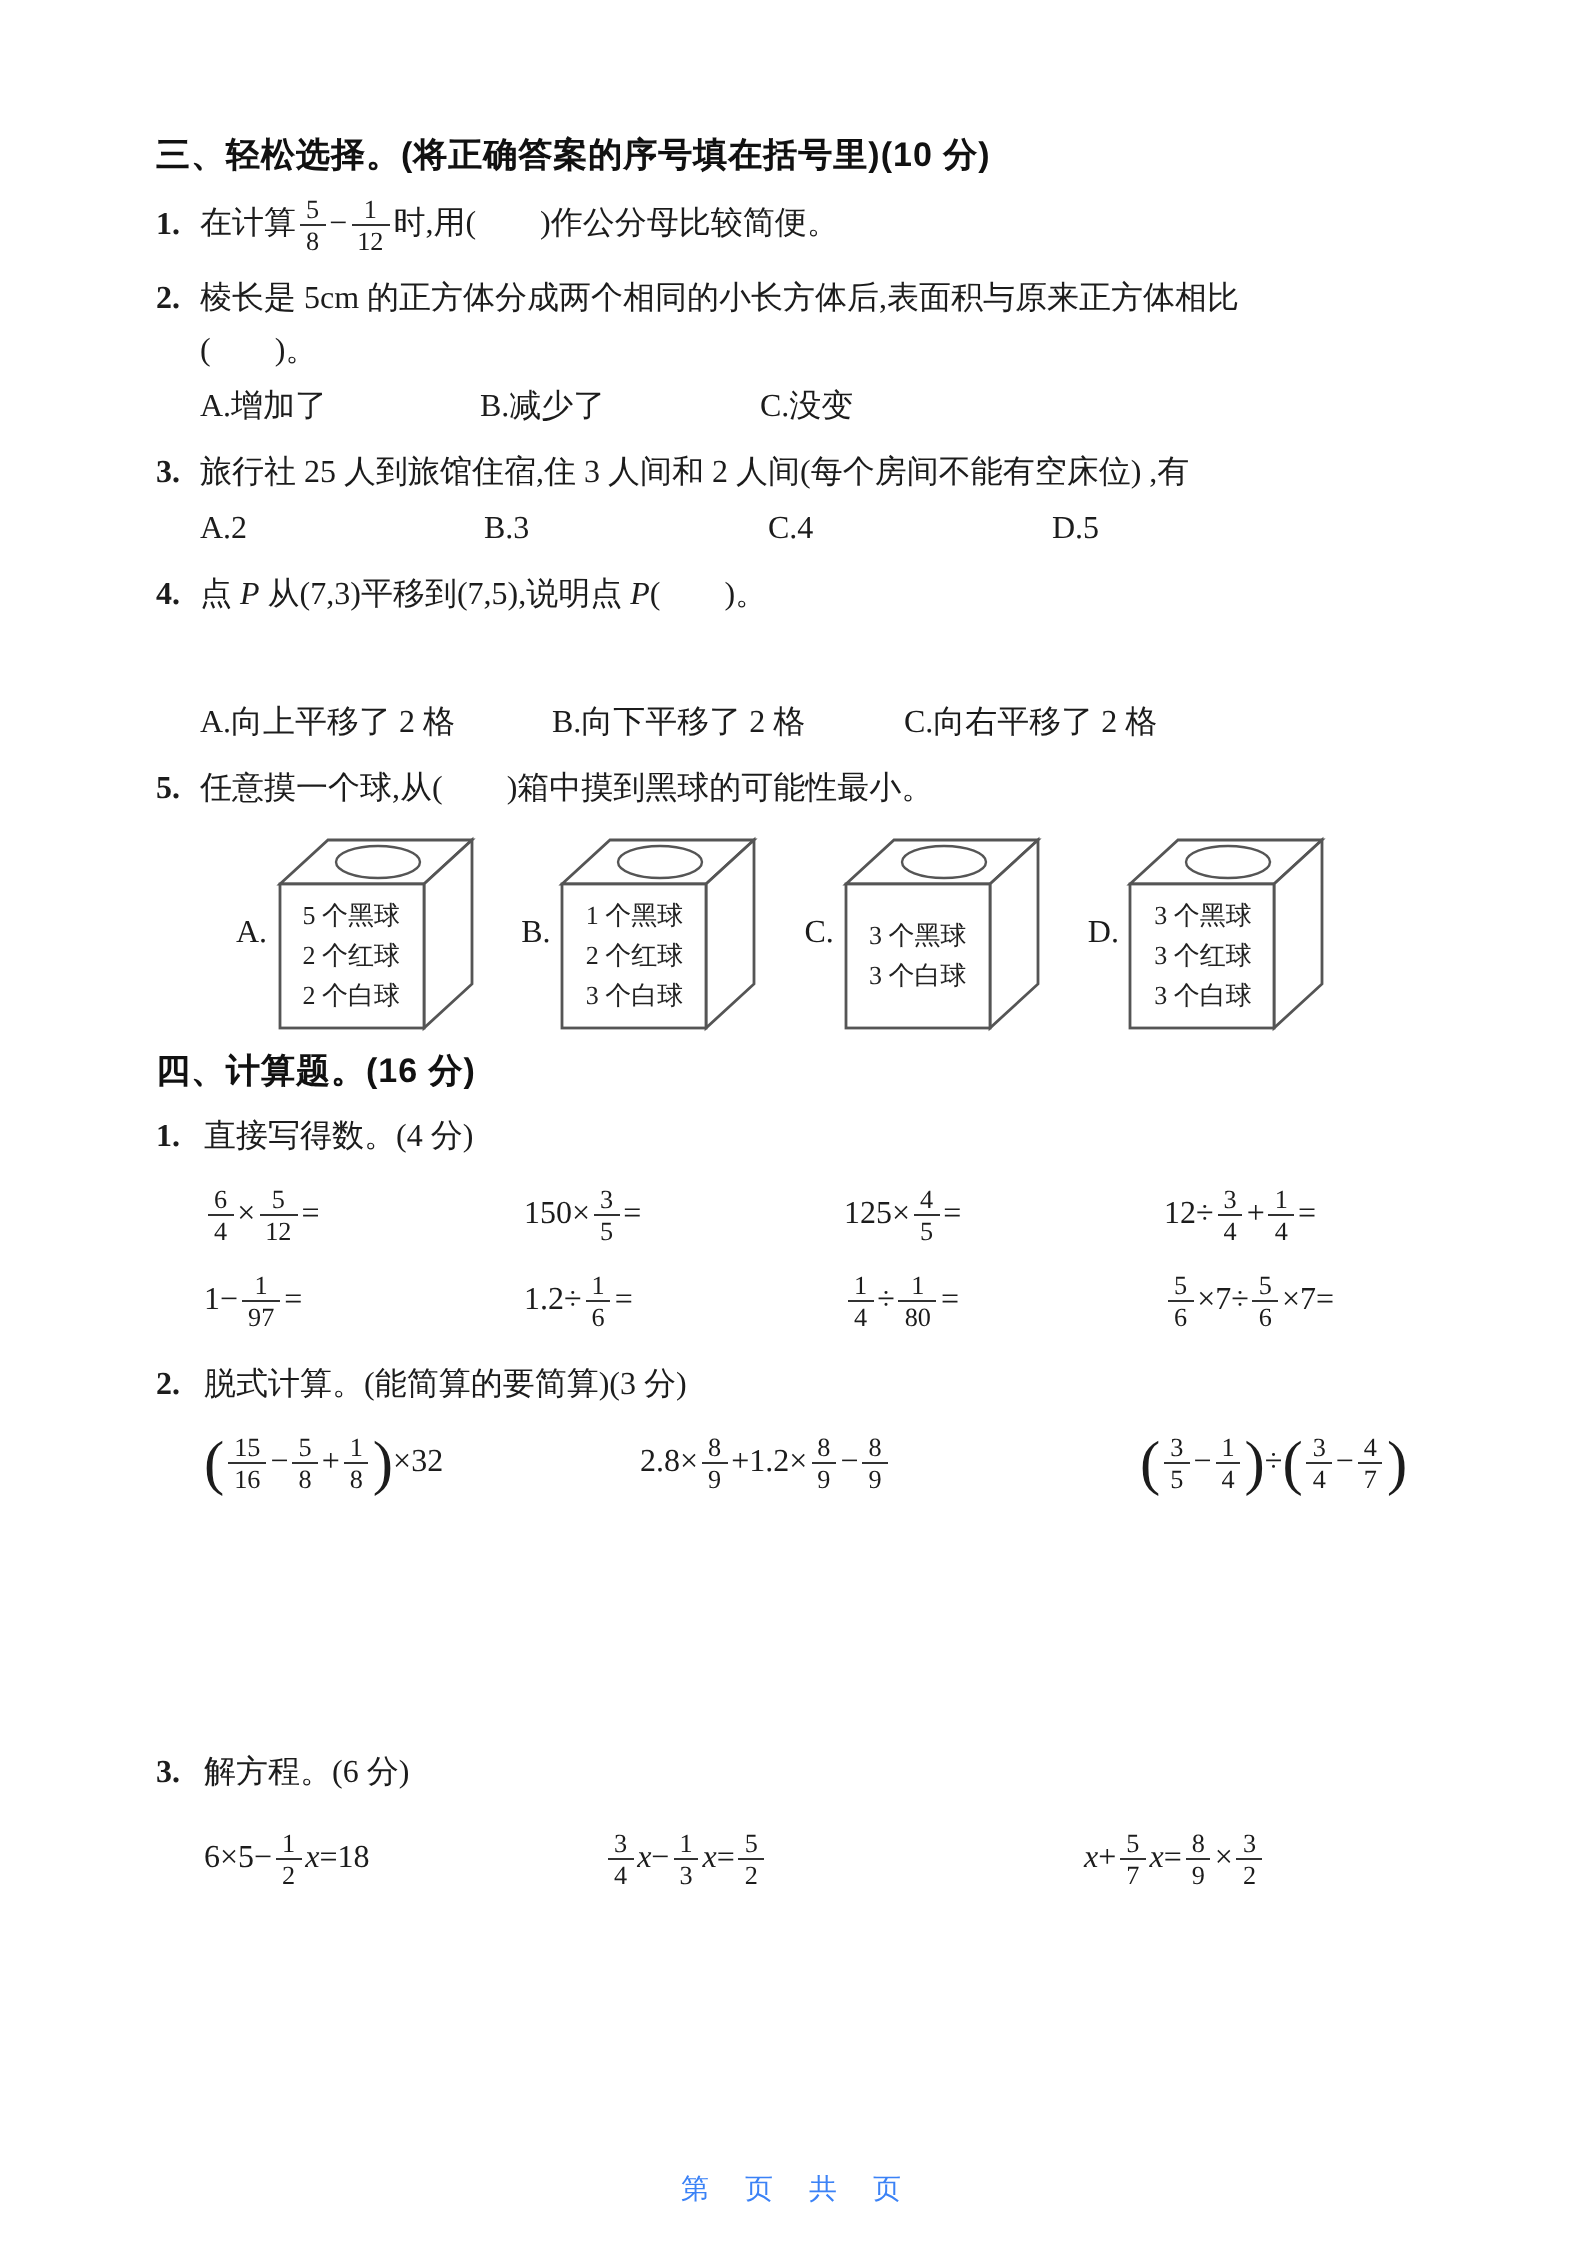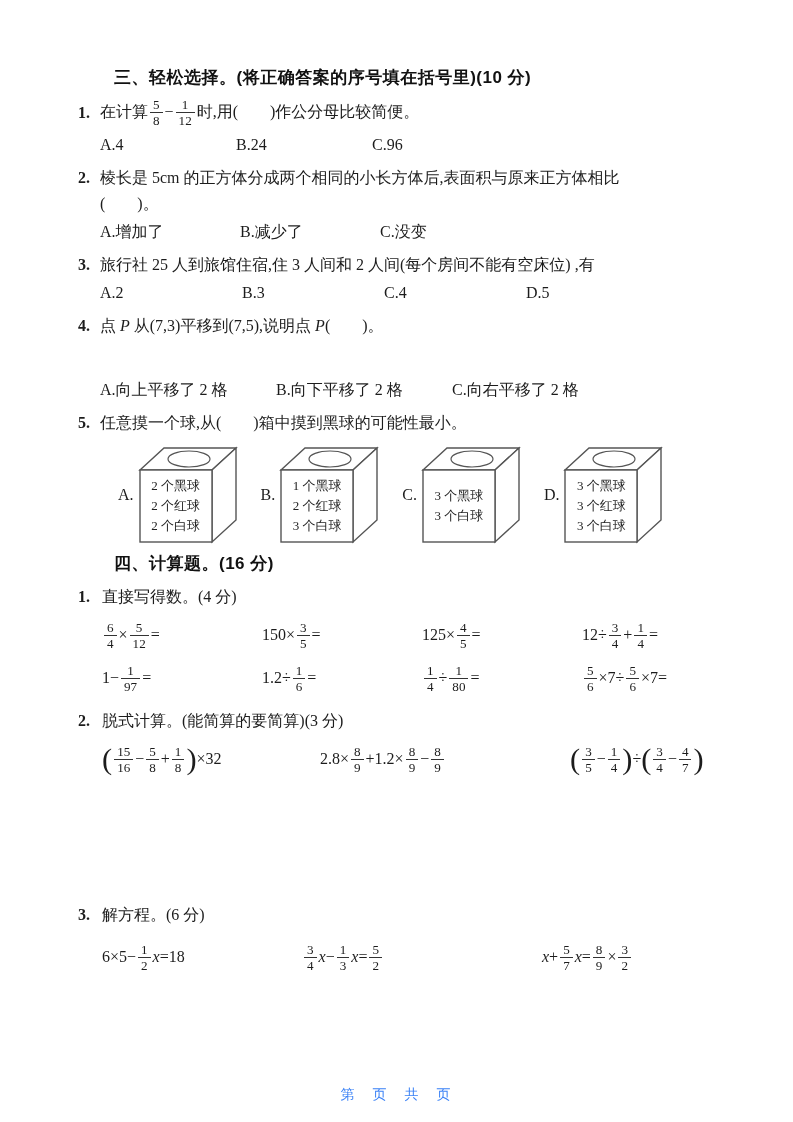--- a/index.html
+++ b/index.html
@@ -6,21 +6,21 @@
   html,body { background:#ffffff; }
   body {
     width:793px; height:1122px; position:relative; overflow:hidden;
     font-family:"Liberation Serif","DejaVu Serif",serif;
     color:#1c1c1c; font-size:16px;
   }
   .sheet { padding:66px 48px 0 78px; }
 
   .sec-heading {
     font-family:"Liberation Sans","DejaVu Sans",sans-serif;
-    font-weight:bold; font-size:17px; color:#111; letter-spacing:0.5px;margin-left:36px;
+    font-weight:bold; font-size:17px; color:#111; letter-spacing:0.5px;
   }
 
   .q { margin-top:7px; }
   .q-row { display:flex; align-items:center; line-height:26px; }
   .q-num { font-weight:bold; width:22px; flex:0 0 22px; }
   .q-body { flex:1; }
   .q-cont { padding-left:22px; line-height:26px; }
   .q-opts { padding-left:22px; line-height:27px; margin-top:1px; }
   .opt { display:inline-block; }
   .opts-q1 .opt { width:136px; }
@@ -85,23 +85,20 @@
     <div class="q-row">
       <span class="q-num">1.</span>
       <span class="q-body math">在计算<span class="frac">
             <span class="num">5</span>
             <span class="den">8</span>
           </span>−<span class="frac">
             <span class="num">1</span>
             <span class="den">12</span>
           </span>时,用<span class="paren">(</span>　　<span class="paren">)</span>作公分母比较简便。</span>
     </div>
-    <div class="q-opts opts-q1">
-      <span class="opt">A.4</span><span class="opt">B.24</span><span class="opt">C.96</span>
-    </div>
   </div>
 
   <div class="q">
     <div class="q-row">
       <span class="q-num">2.</span>
       <span class="q-body math">棱长是 5cm 的正方体分成两个相同的小长方体后,表面积与原来正方体相比</span>
     </div>
     <div class="q-cont math"><span class="paren">(</span>　　<span class="paren">)</span>。</div>
     <div class="q-opts opts-q2">
       <span class="opt">A.增加了</span><span class="opt">B.减少了</span><span class="opt">C.没变</span>
@@ -139,21 +136,21 @@
     <div class="box-item">
       <span class="box-label">A.</span>
       <div class="cube">
         <svg width="112" height="102" viewBox="0 0 112 102">
           <polygon points="4,26 28,4 100,4 76,26" fill="#fff" stroke="#555" stroke-width="1.4"></polygon>
           <polygon points="76,26 100,4 100,76 76,98" fill="#fff" stroke="#555" stroke-width="1.4"></polygon>
           <rect x="4" y="26" width="72" height="72" fill="#fff" stroke="#555" stroke-width="1.4"></rect>
           <ellipse cx="53" cy="15" rx="21" ry="8" fill="#fff" stroke="#555" stroke-width="1.2"></ellipse>
         </svg>
         <div class="cube-lines">
-          <div>2 个黑球</div>
+          <div>5 个黑球</div>
           <div>2 个红球</div>
           <div>2 个白球</div>
         </div>
       </div>
     </div>
     <div class="box-item">
       <span class="box-label">B.</span>
       <div class="cube">
         <svg width="112" height="102" viewBox="0 0 112 102">
           <polygon points="4,26 28,4 100,4 76,26" fill="#fff" stroke="#555" stroke-width="1.4"></polygon>

